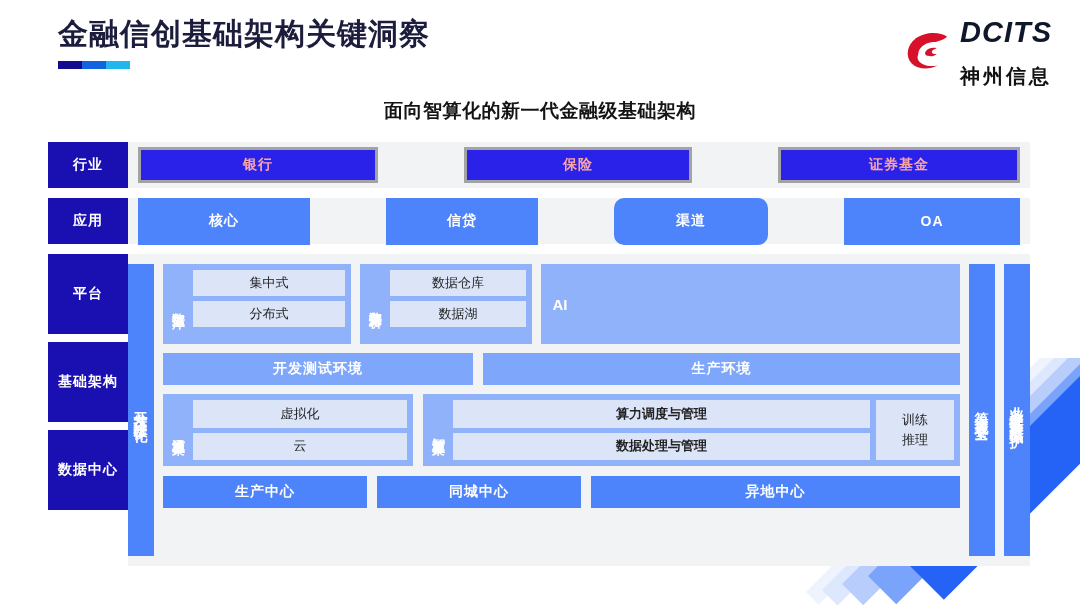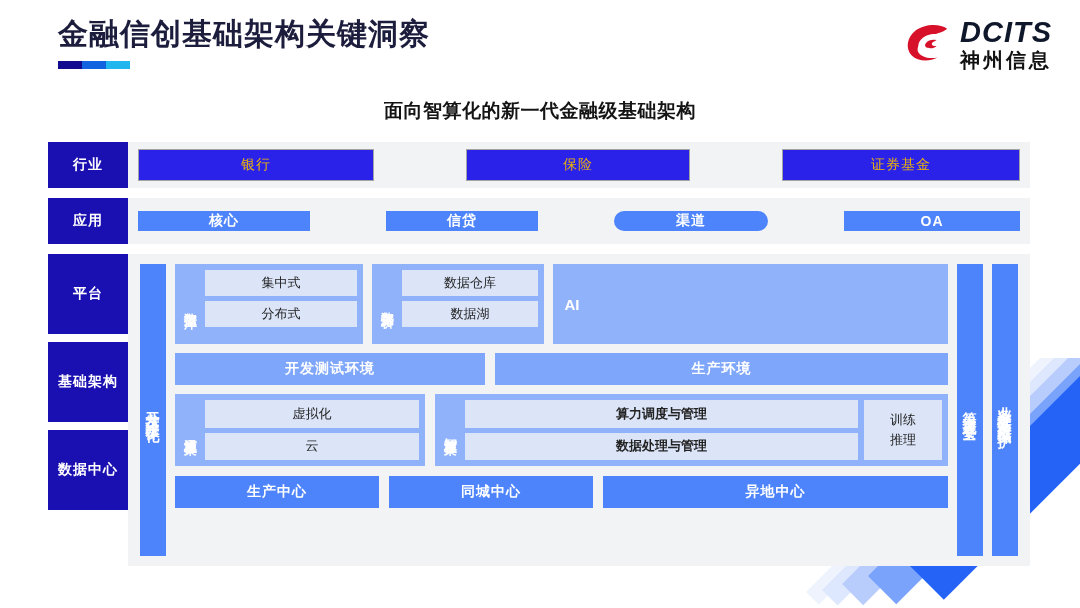--- a/index.html
+++ b/index.html
@@ -30,21 +30,21 @@
   .rule{margin-top:9px;width:72px;height:8px;display:flex;}
   .rule span{display:block;height:100%;}
   .rule .r1{width:33%;background:#120a8f;}
   .rule .r2{width:34%;background:#1263e0;}
   .rule .r3{width:33%;background:#22b6ee;}
 
   .logo{position:absolute;right:28px;top:18px;display:flex;align-items:center;gap:9px;}
   .logo .mark{width:46px;height:44px;flex:0 0 auto;}
   .logo .words{display:flex;flex-direction:column;line-height:1;}
   .logo .en{font-size:29px;font-weight:bold;color:#0f172a;letter-spacing:1px;font-style:italic;}
-  .logo .cn{font-size:20px;font-weight:bold;color:#111;letter-spacing:3px;margin-top:3px;}
+  .logo .cn{font-size:20px;font-weight:bold;color:#111;letter-spacing:3px;margin-top:19px;}
 
   
   .subtitle{
     position:absolute;left:0;right:0;top:98px;text-align:center;
     font-size:19px;font-weight:bold;color:#141414;letter-spacing:.5px;
   }
 
   
   .diagram{position:absolute;left:48px;top:142px;width:982px;height:428px;}
 
@@ -56,51 +56,51 @@
     display:flex;align-items:center;justify-content:center;
     font-size:14px;font-weight:bold;letter-spacing:1px;
   }
 
   .panel{flex:1;background:#f2f3f5;display:flex;align-items:center;}
 
   
   .r-industry{height:46px;margin-bottom:10px;}
   .r-industry .panel{padding:0 10px;gap:0;justify-content:space-between;}
   .chip-ind{
-    background:#2b22ea;color:#eab308;border:1px solid #a3a3a3;
+    background:#2b22ea;color:#fca5a5;border:3px solid #a3a3a3;
     height:30px;display:flex;align-items:center;justify-content:center;
-    font-size:14px;font-weight:normal;letter-spacing:1px;
+    font-size:14px;font-weight:bold;letter-spacing:1px;
   }
   .w-bank{width:234px;}
   .w-ins{width:222px;}
   .w-sec{width:236px;}
 
   
   .r-app{height:46px;margin-bottom:10px;}
   .r-app .panel{padding:0 10px;justify-content:space-between;}
   .chip-app{
     background:#4d84fb;color:#fff;
-    height:20px;display:flex;align-items:center;justify-content:center;
+    height:47px;display:flex;align-items:center;justify-content:center;
     font-size:14px;font-weight:bold;letter-spacing:1px;
   }
   .w-a1{width:172px;}
   .w-a2{width:152px;}
   .w-a3{width:154px;border-radius:10px;}
   .w-a4{width:176px;}
 
   
   .bigrow{display:flex;height:312px;}
   .leftcol{width:80px;flex:0 0 80px;display:flex;flex-direction:column;}
   .leftcol .lbl{margin-bottom:8px;}
   .lbl-plat{height:140px;}
   .lbl-infra{height:110px;}
   .lbl-dc{height:46px;margin-bottom:0;}
 
   .bigpanel{
-    flex:1;background:#f2f3f5;display:flex;padding:10px 12px;gap:9px;box-sizing:border-box;
+    flex:1;background:#f2f3f5;display:flex;padding:10px 0;gap:9px;box-sizing:border-box;
   }
   .vbar{
     background:#4d84fb;color:#fff;
     writing-mode:vertical-rl;text-orientation:upright;
     display:flex;align-items:center;justify-content:center;
     font-size:14px;font-weight:bold;letter-spacing:3px;
     flex:0 0 auto;
   }
   .vbar-devops{width:26px;}
   .vbar-sec{width:26px;}

